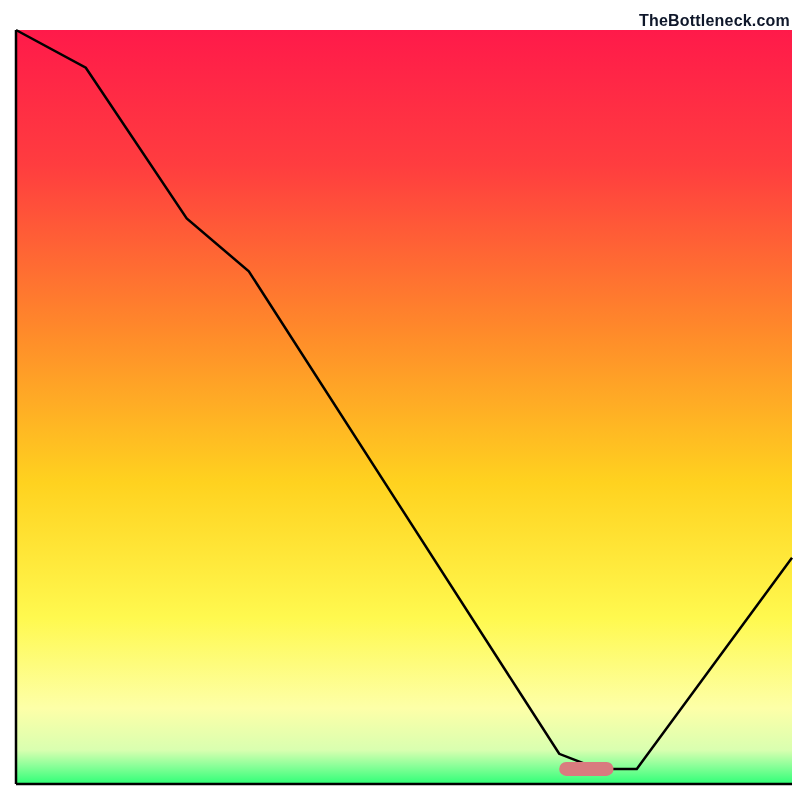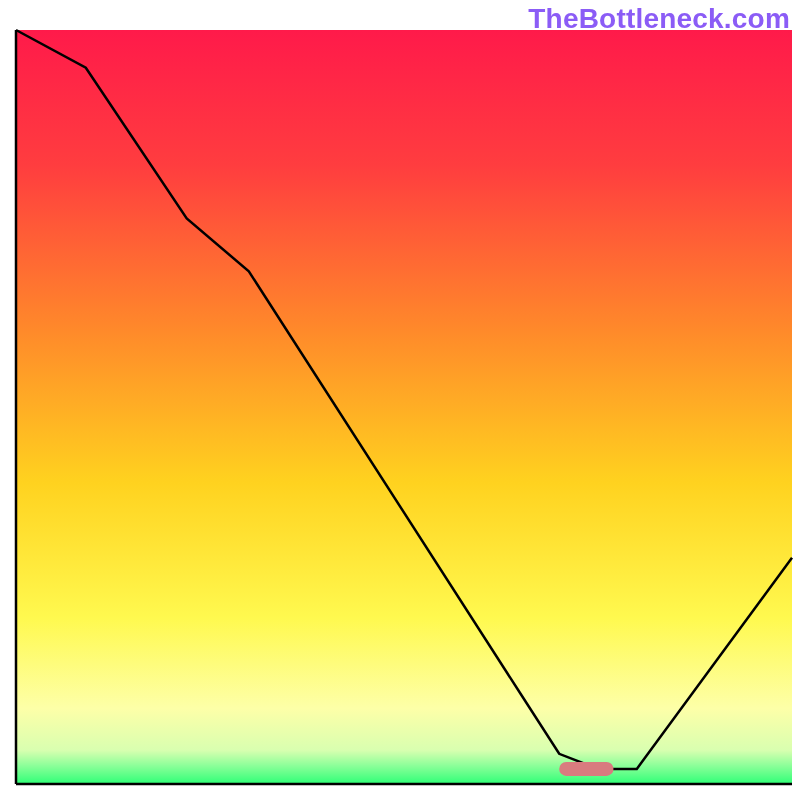--- a/index.html
+++ b/index.html
@@ -11,25 +11,25 @@
     font-family: Arial, Helvetica, sans-serif;
     overflow: hidden;
   }
   .wrap {
     position: relative;
     width: 800px;
     height: 800px;
   }
   .attribution {
     position: absolute;
-    top: 3px;
+    top: 12px;
     right: 10px;
-    font-size: 28px;
+    font-size: 16px;
     font-weight: 600;
-    color: #8b5cf6;
+    color: #0f172a;
     letter-spacing: 0.2px;
   }
   svg {
     display: block;
   }
 </style>
 </head>
 <body>
 
 <div class="wrap">

